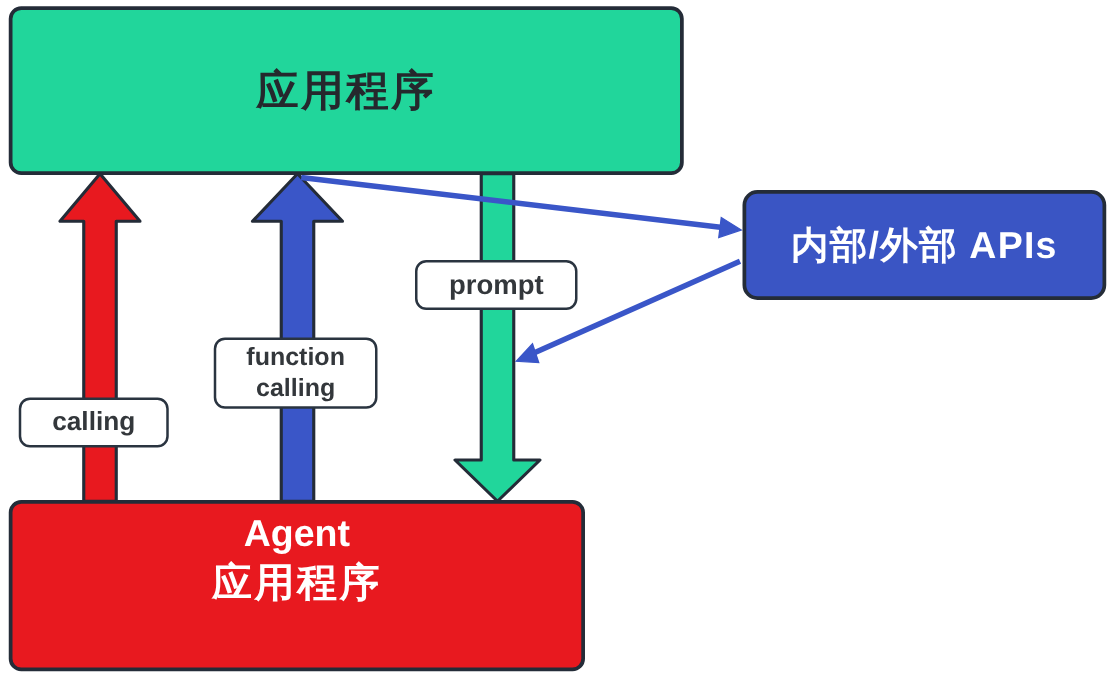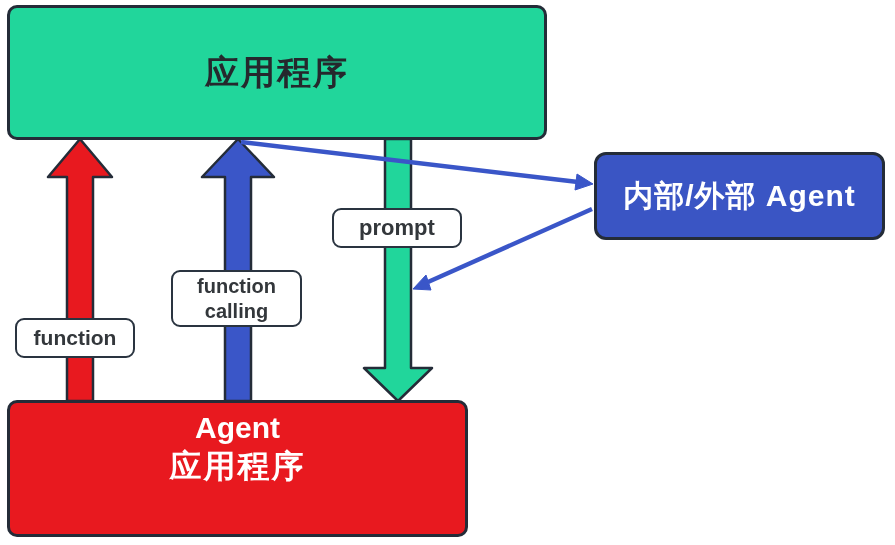--- a/index.html
+++ b/index.html
@@ -78,22 +78,22 @@
   <div class="node node-application">
     <span>应用程序</span>
   </div>
 
   <div class="node node-agent">
     <span class="l1">Agent</span>
     <span class="l2">应用程序</span>
   </div>
 
   <div class="node node-apis">
-    <span>内部/外部 Agent</span>
+    <span>内部/外部 APIs</span>
   </div>
 
-  <div class="chip chip-response">function</div>
+  <div class="chip chip-response">calling</div>
 
   <div class="chip chip-prompt">prompt</div>
 
   <div class="chip chip-function">function calling</div>
 
 </div>
 
 </body></html>

